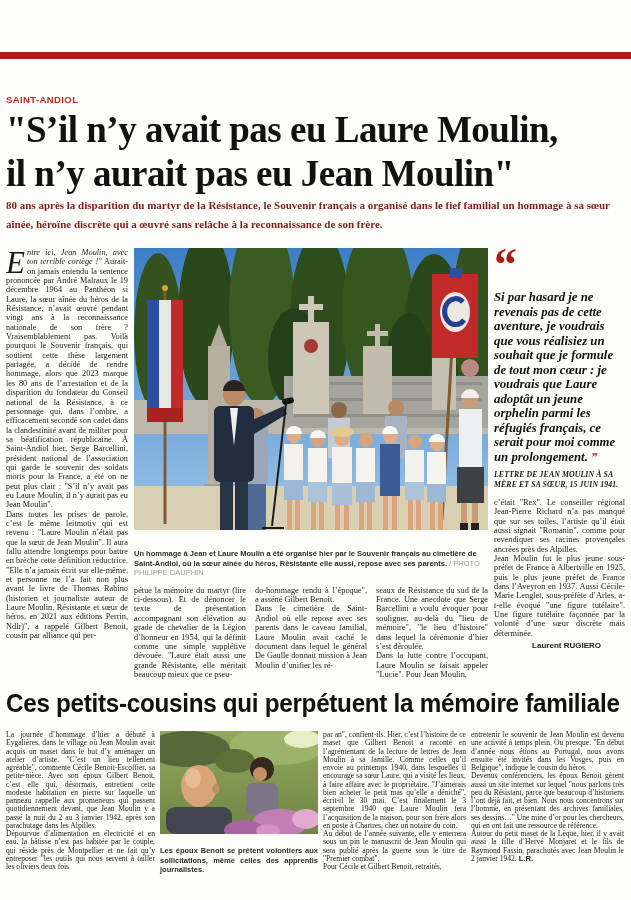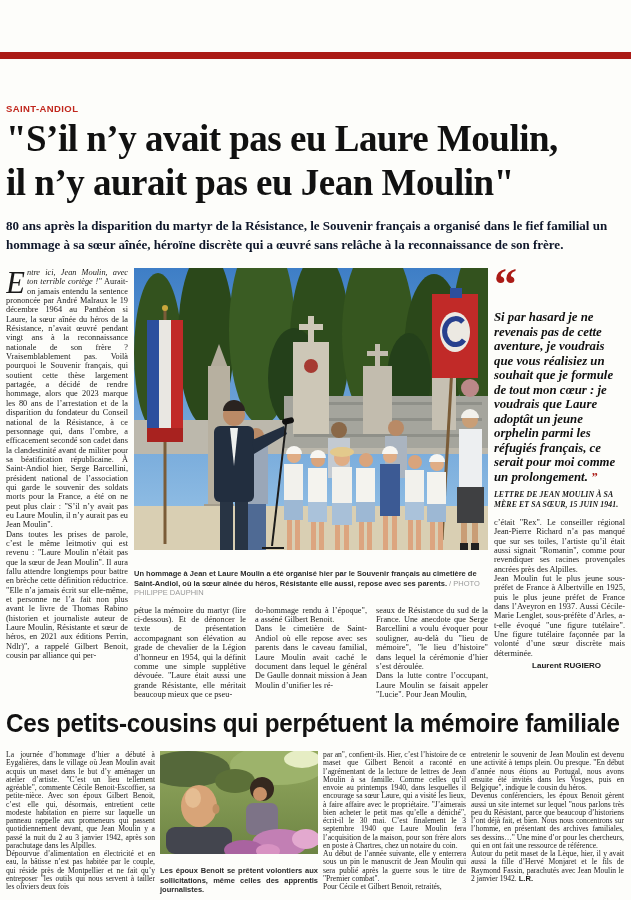--- a/index.html
+++ b/index.html
@@ -9,25 +9,25 @@
   .page { width:631px; height:900px; overflow:hidden; position:relative; }
   .inner { padding:0 6px; }
 
   
   .section-header { position:relative; height:60px; }
   .section-title { font-size:40px; font-weight:bold; color:#ab1b16;
                    letter-spacing:-1px; line-height:50px; margin-left:90px; }
   .red-bar { position:absolute; left:0; right:0; top:52px; height:7px; background:#ab1b16; }
 
   
-  .kicker { margin-top:43px; font-family:"Liberation Sans", sans-serif;
+  .kicker { margin-top:34px; font-family:"Liberation Sans", sans-serif;
             font-size:9.5px; font-weight:bold; color:#c1271d; letter-spacing:.4px; }
   .headline { margin-top:3px; font-size:37px; font-weight:bold; line-height:44px;
               letter-spacing:-.5px; color:#111; }
-  .standfirst { margin-top:11px; font-size:13px; font-weight:bold; line-height:19px; color:#0f172a; }
+  .standfirst { font-size:11px; font-weight:bold; line-height:19px; color:#7f1d1d; }
 
   
   .a1-grid { margin-top:14px; display:grid; grid-template-columns:122px 354px 131px;
              column-gap:6px; height:432px; overflow:hidden; }
   .bodytext { font-size:8.3px; line-height:9.35px; text-align:justify; }
   .bodytext p { margin:0; }
   .bodytext .ital { font-style:italic; }
   .dropcap { float:left; font-size:31px; line-height:27px; font-weight:normal;
              width:21px; padding-top:1px; }
 

